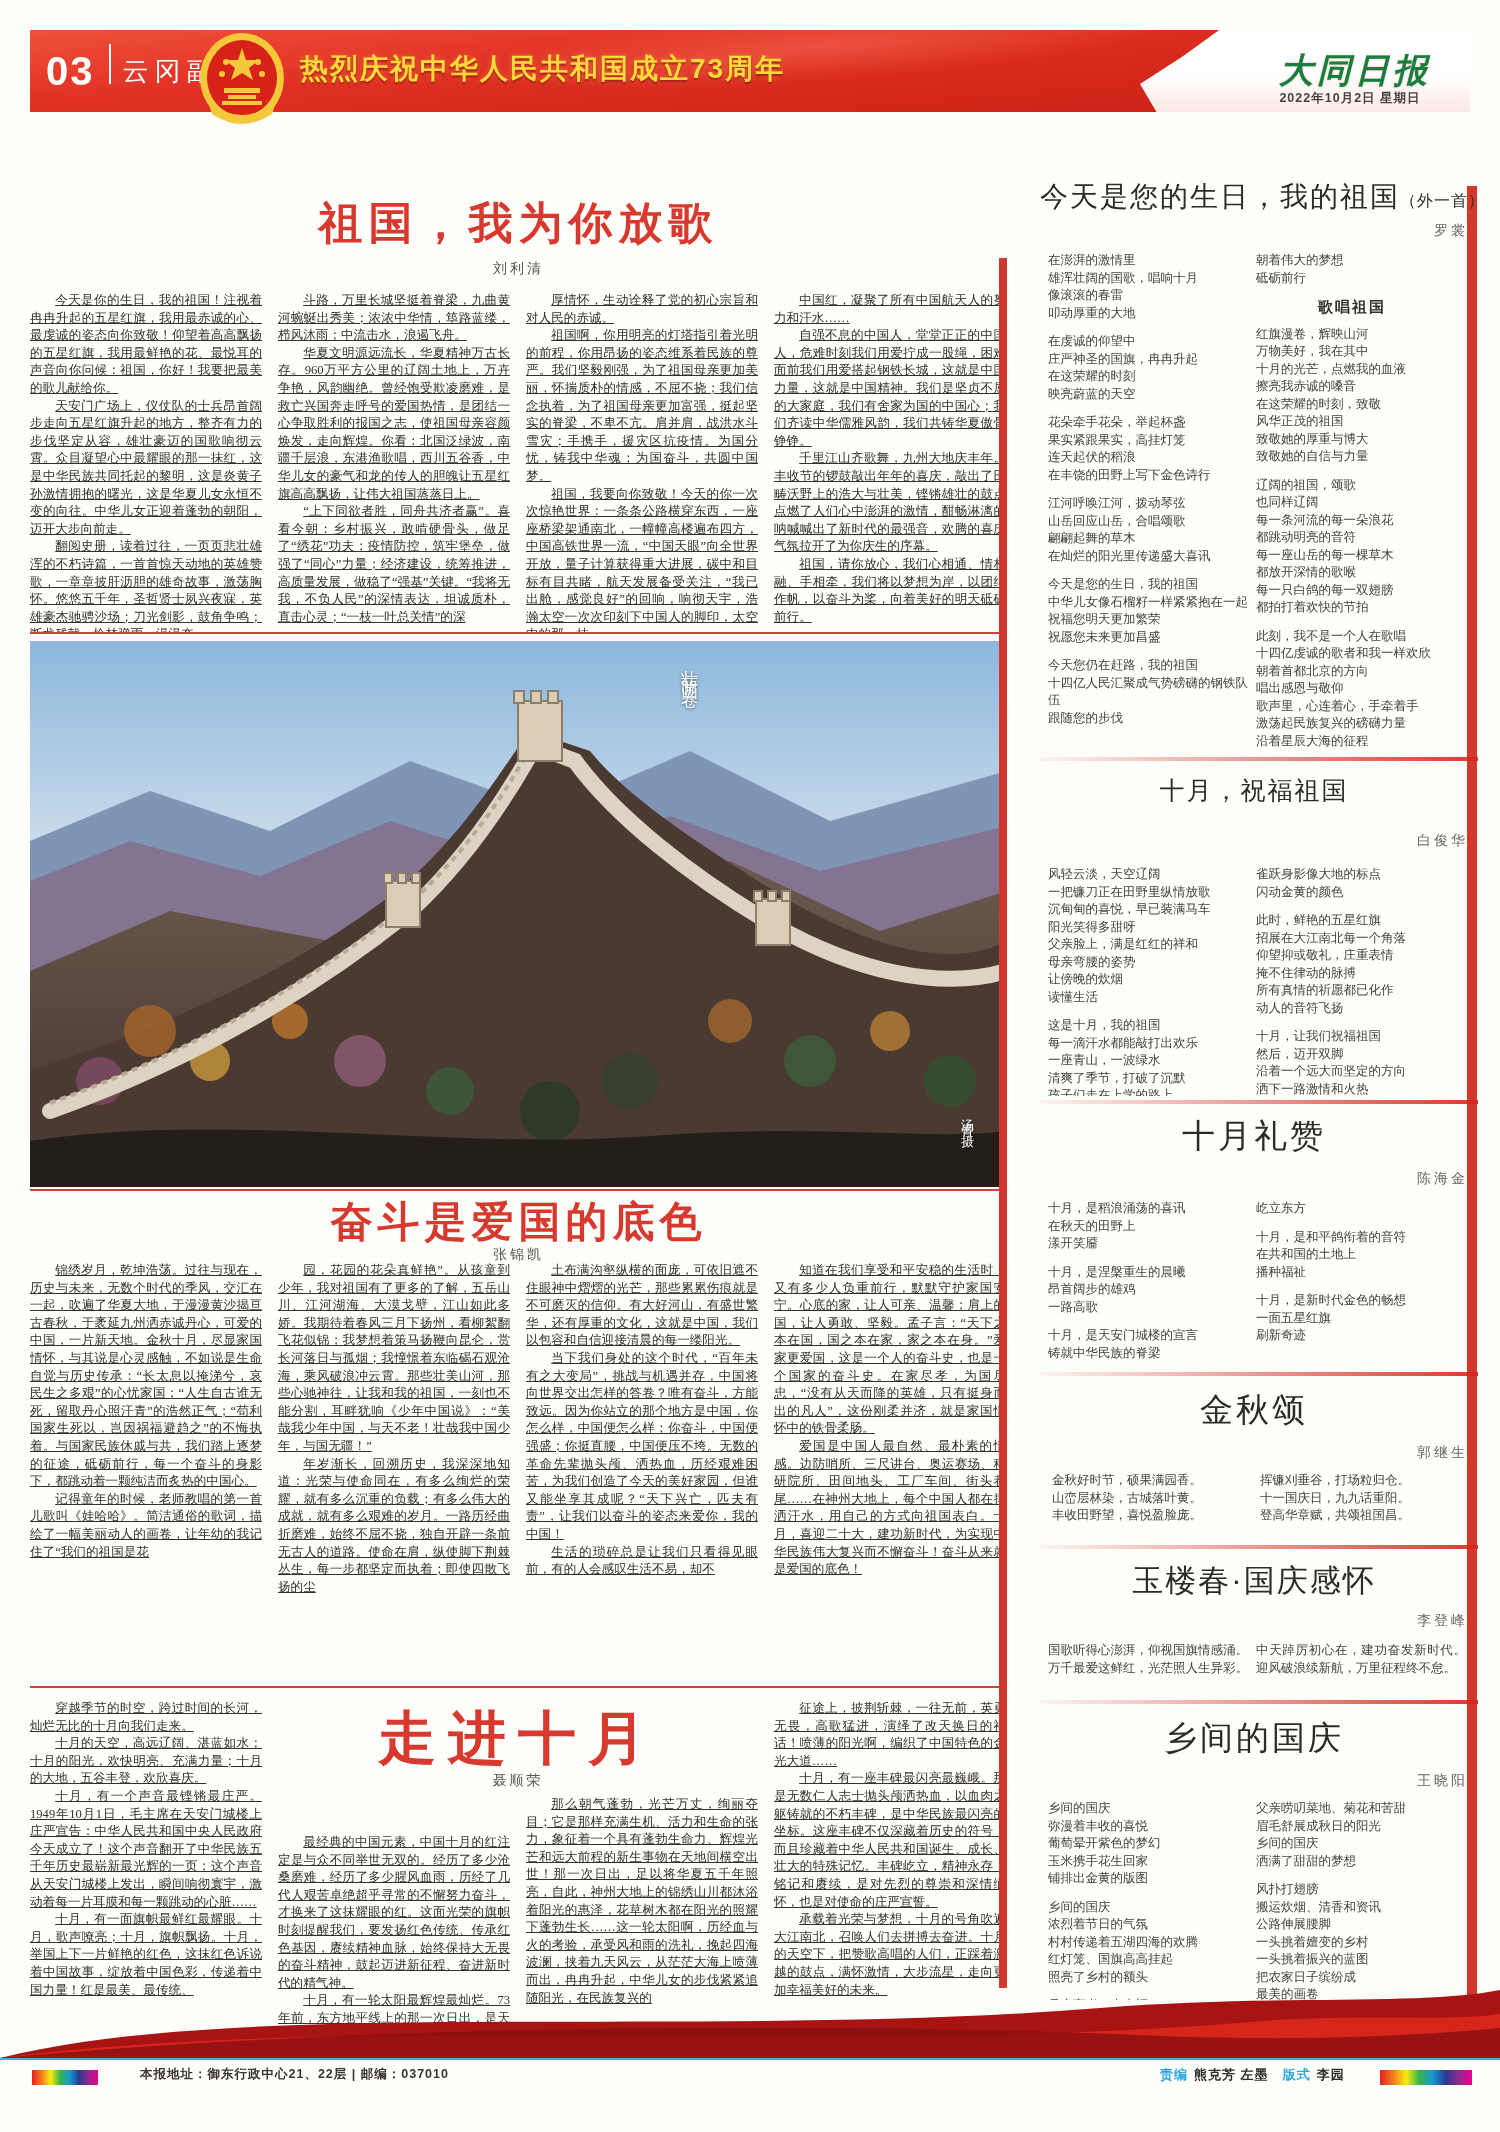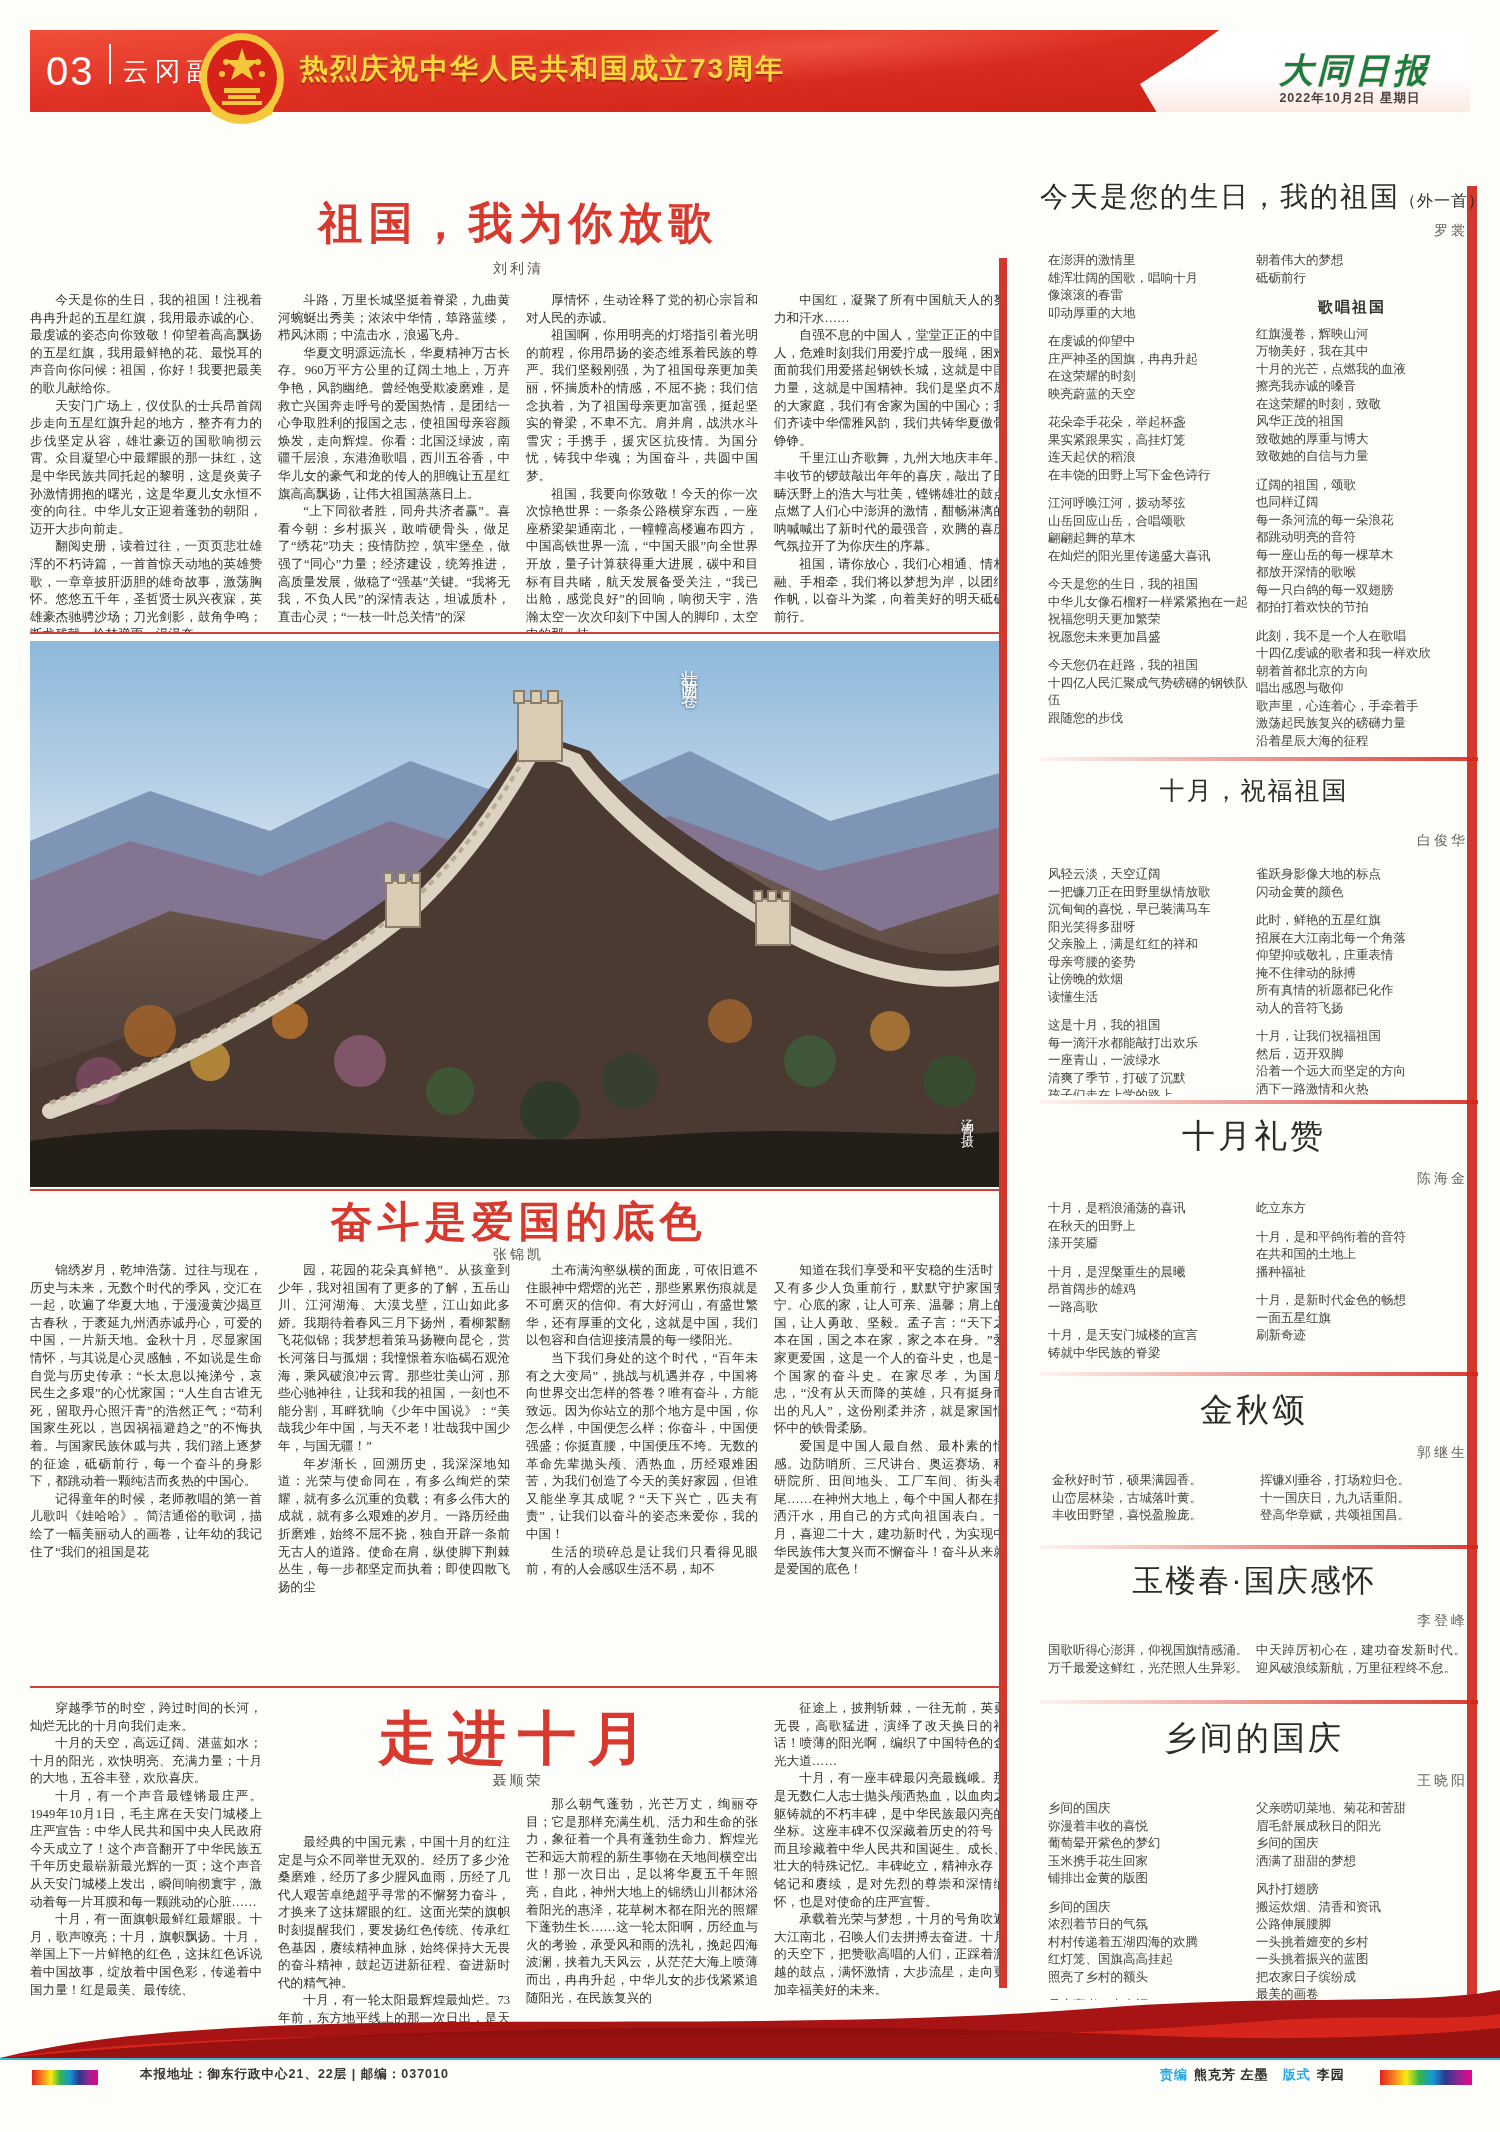--- a/index.html
+++ b/index.html
@@ -7,39 +7,39 @@
         font-family:"Liberation Serif","DejaVu Serif",serif;}
   
   .hd{position:absolute;left:30px;top:30px;width:1440px;height:82px;
       background:linear-gradient(175deg,#f0503a 0%,#e03124 35%,#c81f14 100%);overflow:hidden;}
   .hd::before{content:"";position:absolute;left:20%;top:-40%;width:70%;height:120%;
       background:radial-gradient(closest-side,rgba(255,120,100,.45),transparent 70%);transform:rotate(-4deg);}
   .hd-wave{position:absolute;right:0;top:0;height:82px;width:330px;
       background:linear-gradient(180deg,#ffffff 55%,#fbe9e4);
       clip-path:polygon(24% 0,100% 0,100% 100%,5% 100%,0 66%,13% 32%);}
   .pageno{position:absolute;left:16px;top:14px;color:#fff;font-family:"Liberation Sans",sans-serif;}
-  .pageno .num{font-size:40px;font-weight:400;letter-spacing:2px;vertical-align:middle;}
+  .pageno .num{font-size:40px;font-weight:700;letter-spacing:2px;vertical-align:middle;}
   .pageno .sep{display:inline-block;width:2px;height:40px;background:#fff;margin:0 12px -8px 14px;}
   .pageno .sec{font-size:26px;letter-spacing:6px;vertical-align:middle;}
   .emblem{position:absolute;left:198px;top:32px;width:88px;height:98px;z-index:3;}
   .banner{position:absolute;left:300px;top:50px;font-family:"Liberation Sans",sans-serif;
       font-size:28px;font-weight:700;color:#ffd93b;letter-spacing:2px;
       text-shadow:0 2px 2px rgba(130,8,2,.65),0 0 6px rgba(255,220,120,.35);white-space:nowrap;z-index:2;}
   .masthead{position:absolute;left:1250px;top:48px;width:210px;text-align:center;color:#15803d;
       font-size:34px;font-weight:700;font-style:italic;letter-spacing:4px;
       font-family:Liberation Sans, sans-serif;text-shadow:0 0 2px rgba(214,38,28,.4);}
   .hd-date{position:absolute;left:1240px;top:90px;width:220px;text-align:center;color:#4a3f3a;
       font-family:"Liberation Sans",sans-serif;font-size:12.5px;font-weight:700;letter-spacing:1px;}
   
   .art-title{position:absolute;text-align:center;color:#d8392e;font-family:"Liberation Sans",sans-serif;
       font-weight:600;white-space:nowrap;}
   .byline{position:absolute;text-align:center;color:#5c5650;font-size:14px;
       font-family:"Liberation Sans",sans-serif;letter-spacing:3px;}
   .art-col{position:absolute;width:232px;font-size:12.6px;line-height:17.6px;text-align:justify;
-      color:#34302b;overflow:hidden;}
+      color:#34302b;overflow:hidden;text-decoration:underline;}
   .art-col .para{margin:0;text-indent:2em;}
   .redline{position:absolute;left:30px;width:977px;height:2px;background:#cc4337;}
   
   .photo{position:absolute;left:30px;top:641px;width:977px;height:546px;overflow:hidden;}
   .vcap{position:absolute;writing-mode:vertical-rl;color:#fff;letter-spacing:7px;
       font-family:"Liberation Sans",sans-serif;text-shadow:0 1px 3px rgba(0,0,0,.55);}
   
   .vbar{position:absolute;background:#d2382d;}
   .sec-title{position:absolute;left:1040px;width:428px;text-align:center;color:#2e2b27;
       font-family:"Liberation Sans",sans-serif;font-weight:500;white-space:nowrap;}

